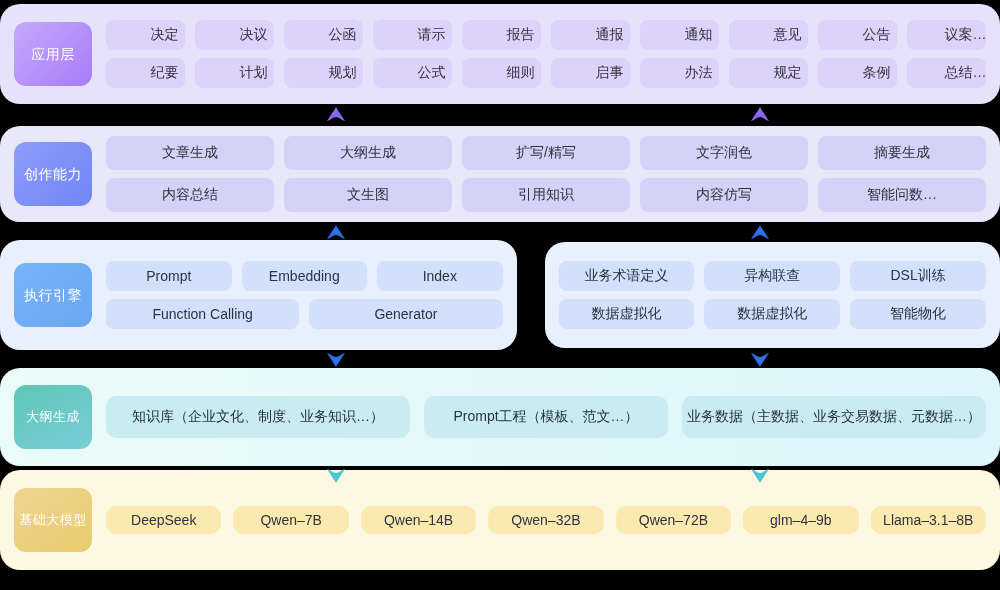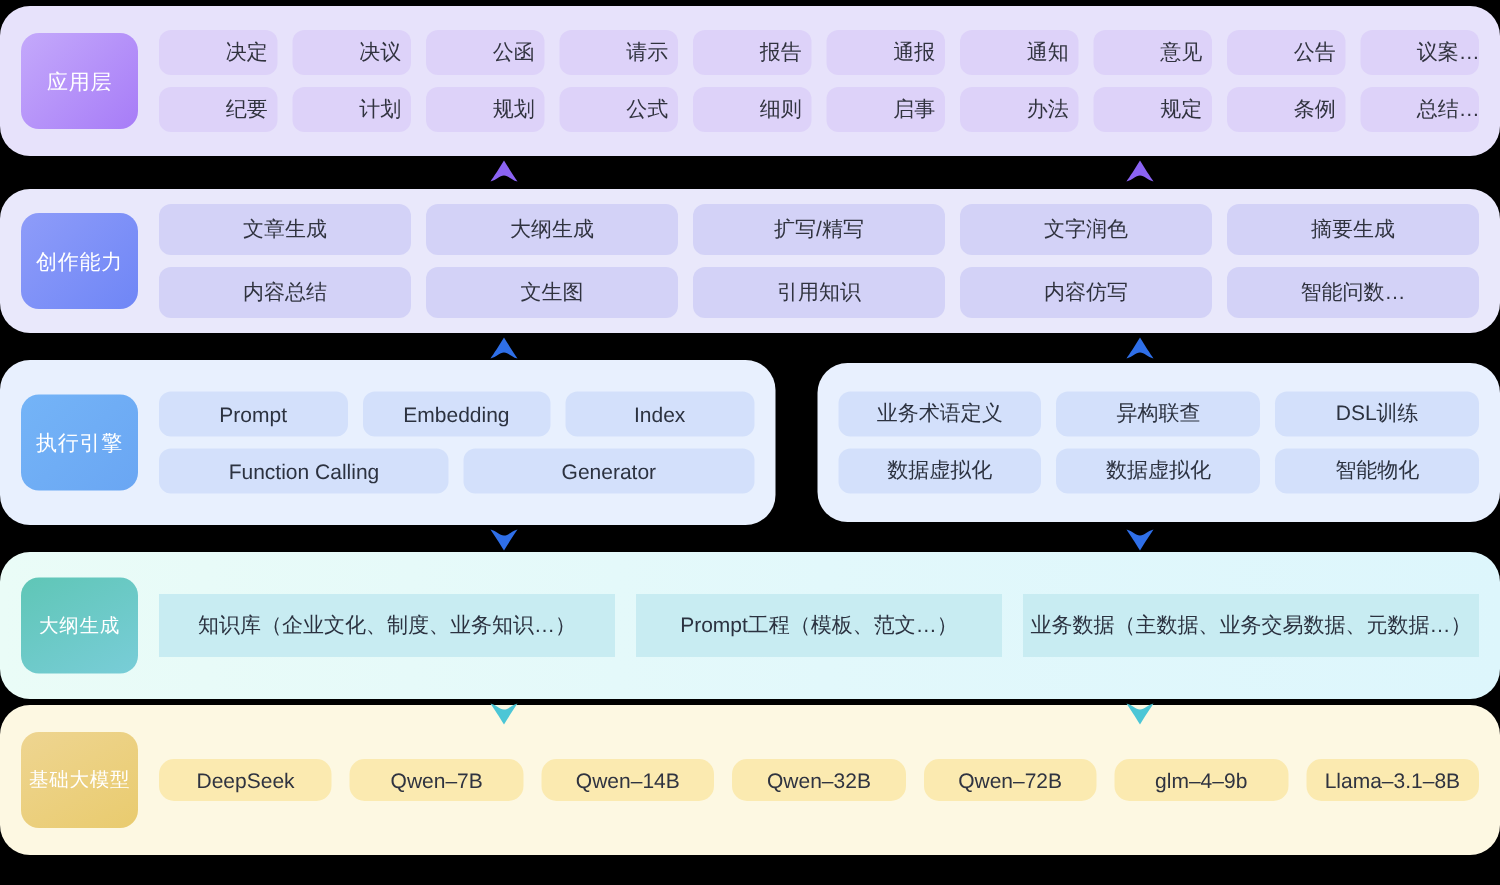--- a/index.html
+++ b/index.html
@@ -126,21 +126,21 @@
   
   #band-data {
     top: 368px;
     height: 98px;
     background: linear-gradient(90deg,#eafcf7 0%,#e2f8fb 55%,#ddf6fc 100%);
   }
   #band-data .rows { flex-direction: row; gap: 14px; }
   #band-data .pill {
     background: #c8ecf2;
     height: 42px;
-    border-radius: 0;
+    border-radius: 10px;
     color: #2b3240;
     padding: 0 10px;
   }
   #pill-data-0 { flex: 1.42 1 0; }
   #pill-data-1 { flex: 1.12 1 0; }
   #pill-data-2 { flex: 1.42 1 0; }
 
   
   #band-model {
     top: 470px;

